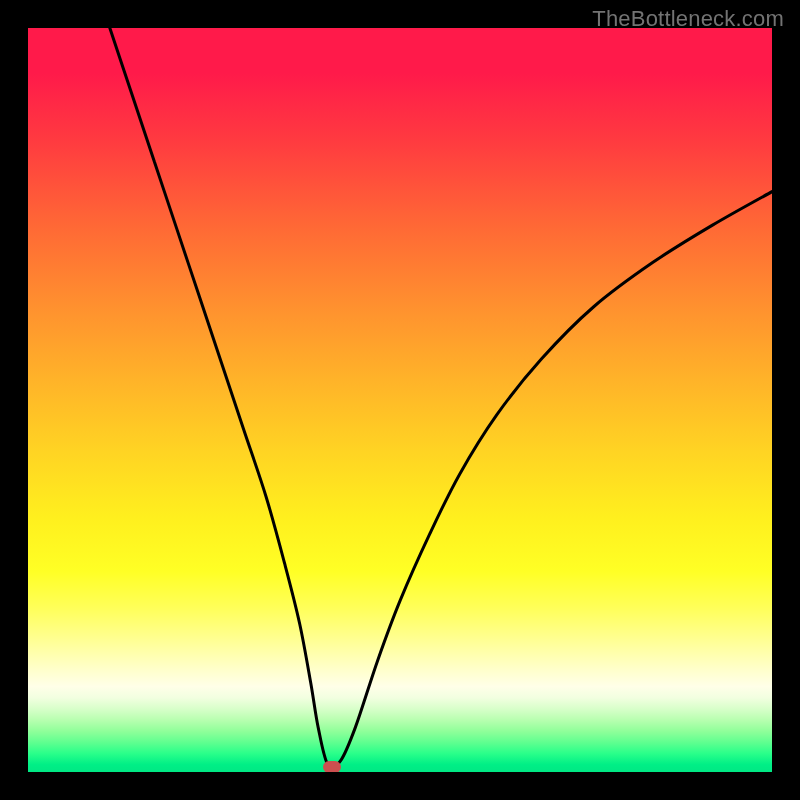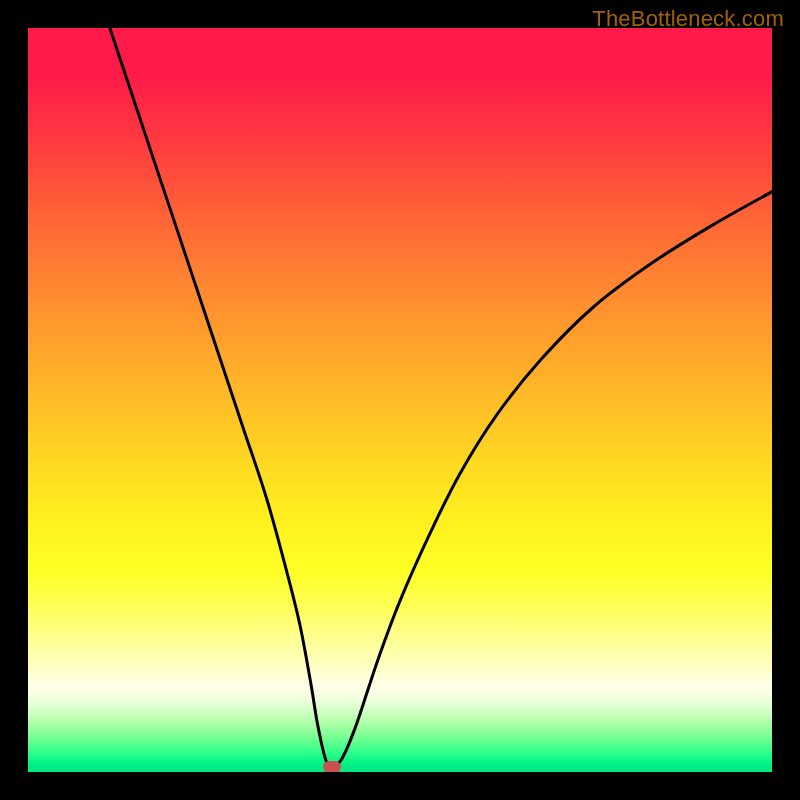--- a/index.html
+++ b/index.html
@@ -8,21 +8,21 @@
     width: 800px;
     height: 800px;
     background: #000;
     position: relative;
     font-family: Arial, Helvetica, sans-serif;
   }
   .watermark {
     position: absolute;
     top: 6px;
     right: 16px;
-    color: #a16207;
+    color: #737373;
     font-size: 22px;
     font-weight: 500;
     letter-spacing: 0.2px;
     z-index: 10;
   }
   .plot-area {
     position: absolute;
     left: 28px;
     top: 28px;
     width: 744px;

